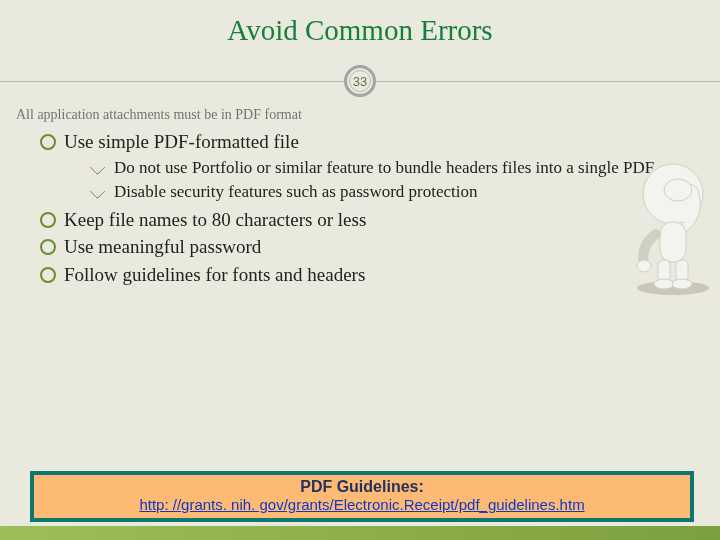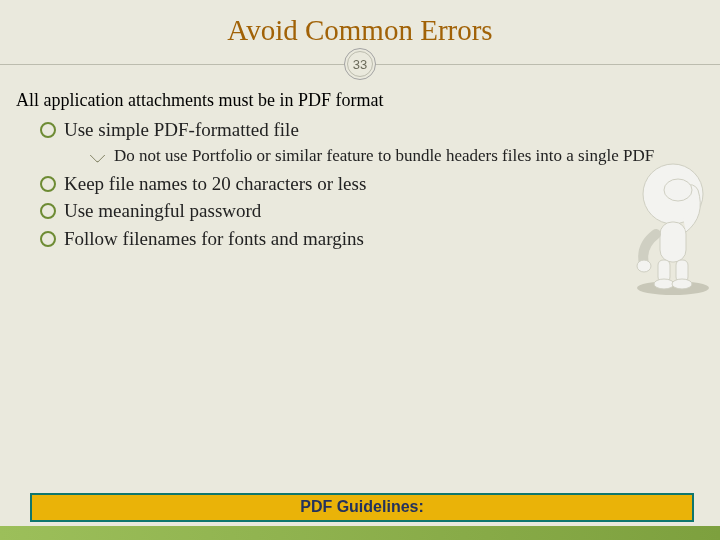--- a/index.html
+++ b/index.html
@@ -14,23 +14,23 @@
   }
   .slide {
     width: 100%;
     height: 100%;
     padding: 14px 22px 0 22px;
     position: relative;
   }
   .title {
     font-size: 29px;
     text-align: center;
-    color: #a16207;
+    color: #15803d;
     font-weight: normal;
-    margin-bottom: 1px;
+    margin-bottom: 18px;
   }
   .divider-wrap {
     position: relative;
     height: 34px;
     margin-bottom: 8px;
   }
   .divider-line {
     position: absolute;
     top: 16px;
     left: -22px;
@@ -40,38 +40,38 @@
   }
   .page-badge {
     position: absolute;
     left: 50%;
     top: 0;
     transform: translateX(-50%);
     width: 32px;
     height: 32px;
     border-radius: 50%;
     background: #eae9dd;
-    border: 1px solid #a3a3a3;
+    border: 3px solid #a3a3a3;
     display: flex;
     align-items: center;
     justify-content: center;
     font-family: Arial, sans-serif;
     font-size: 13px;
     color: #6b6b5b;
   }
   .page-badge::before {
     content: "";
     position: absolute;
     inset: 2px;
     border: 1px solid #bcbcae;
     border-radius: 50%;
   }
   .subtitle {
-    font-size: 18px;
-    color: #000000;
+    font-size: 14px;
+    color: #737373;
     margin: 0 0 6px -6px;
   }
   .content {
     position: relative;
   }
   ul.lvl1 {
     list-style: none;
     margin-left: 18px;
   }
   ul.lvl1 > li {
@@ -122,22 +122,22 @@
     top: 146px;
     width: 110px;
     height: 150px;
     pointer-events: none;
   }
   .footer-box {
     position: absolute;
     left: 30px;
     right: 26px;
     bottom: 18px;
-    border: 2px solid #0f766e;
-    background: #eab308;
+    border: 4px solid #0f766e;
+    background: #fdba74;
     text-align: center;
     padding: 3px 6px 4px 6px;
     font-family: Arial, sans-serif;
   }
   .footer-title {
     font-size: 16px;
     font-weight: bold;
     color: #23325d;
   }
   .footer-link {
@@ -169,25 +169,26 @@
   </div>
 
   <div class="subtitle">All application attachments must be in PDF format</div>
 
   <div class="content">
     <ul class="lvl1">
       <li>
         <span>Use simple PDF-formatted file</span>
         <ul class="lvl2">
           <li><span>Do not use Portfolio or similar feature to bundle headers files into a single PDF</span></li>
+          <li><span>Disable security features such as password protection</span></li>
         </ul>
       </li>
-      <li><span>Keep file names to 20 characters or less</span></li>
+      <li><span>Keep file names to 80 characters or less</span></li>
       <li><span>Use meaningful password</span></li>
-      <li><span>Follow filenames for fonts and margins</span></li>
+      <li><span>Follow guidelines for fonts and headers</span></li>
     </ul>
   </div>
 
   <div class="figure">
     <svg viewBox="0 0 110 150" width="110" height="150">
       <ellipse cx="55" cy="142" rx="36" ry="7" fill="#c8c7b8"></ellipse>
       <ellipse cx="55" cy="48" rx="30" ry="30" fill="#f3f3f0" stroke="#cfcfc2"></ellipse>
       <rect x="42" y="76" width="26" height="40" rx="12" fill="#f3f3f0" stroke="#cfcfc2"></rect>
       <path d="M68 86 Q88 70 80 44 Q76 36 66 40 L60 48" fill="#f3f3f0" stroke="#cfcfc2"></path>
       <ellipse cx="60" cy="44" rx="14" ry="11" fill="#f3f3f0" stroke="#cfcfc2"></ellipse>
@@ -195,16 +196,17 @@
       <ellipse cx="26" cy="120" rx="7" ry="6" fill="#f3f3f0" stroke="#cfcfc2"></ellipse>
       <rect x="40" y="114" width="12" height="22" rx="5" fill="#f3f3f0" stroke="#cfcfc2"></rect>
       <rect x="58" y="114" width="12" height="22" rx="5" fill="#f3f3f0" stroke="#cfcfc2"></rect>
       <ellipse cx="46" cy="138" rx="10" ry="5" fill="#f3f3f0" stroke="#cfcfc2"></ellipse>
       <ellipse cx="64" cy="138" rx="10" ry="5" fill="#f3f3f0" stroke="#cfcfc2"></ellipse>
     </svg>
   </div>
 
   <div class="footer-box">
     <div class="footer-title">PDF Guidelines:</div>
+    <a class="footer-link" href="#">http: //grants. nih. gov/grants/Electronic.Receipt/pdf_guidelines.htm</a>
   </div>
 
   <div class="bottom-bar"></div>
 </div>
 
 </body></html>

